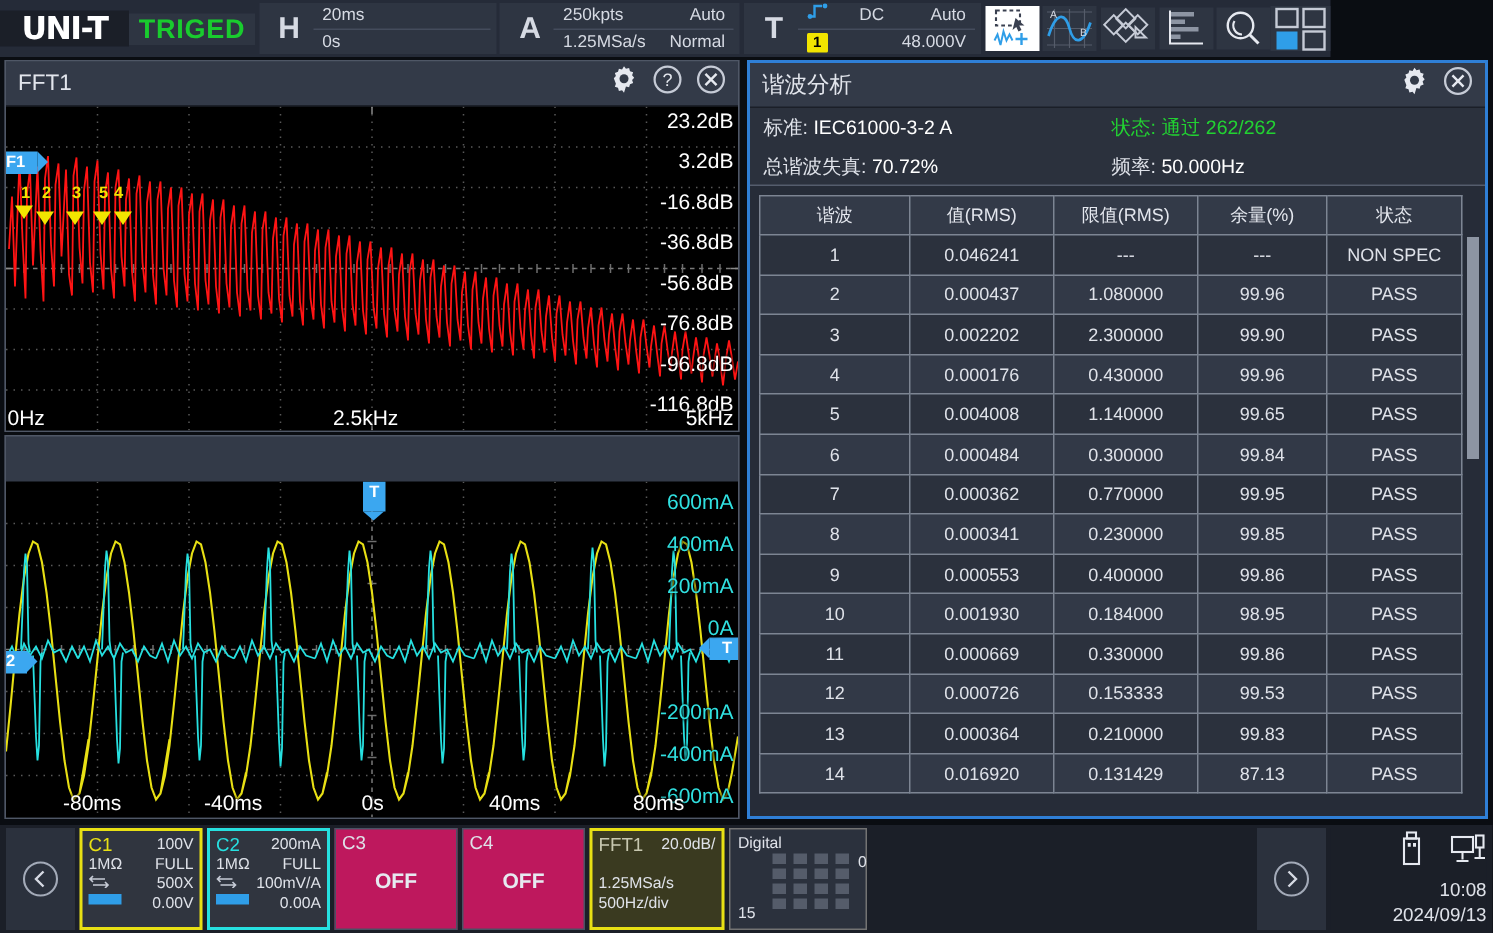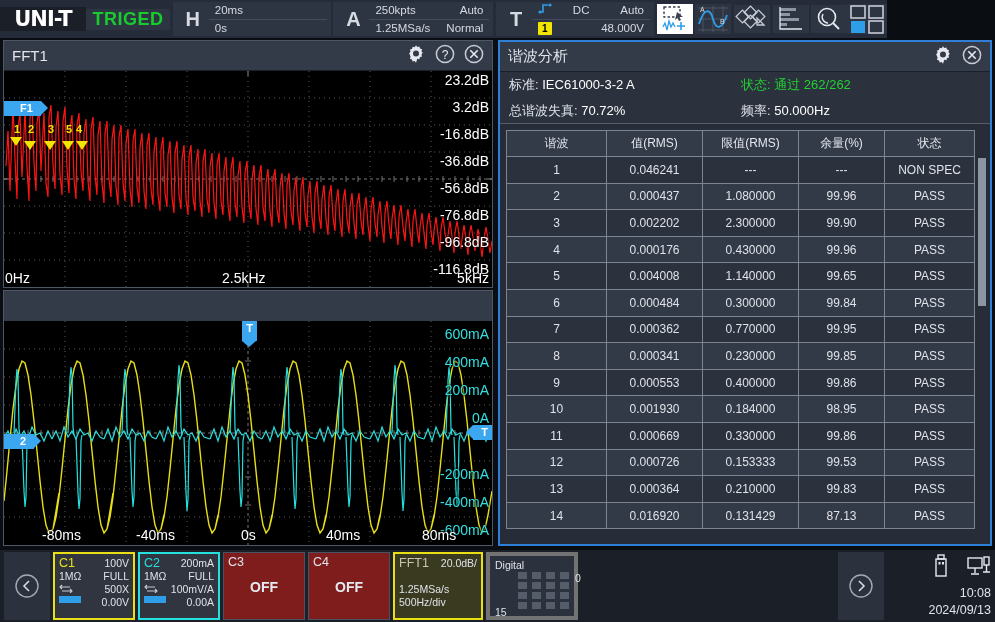--- a/index.html
+++ b/index.html
@@ -82,21 +82,21 @@
   .grid-svg { position:absolute; left:0; top:0; }
 
   .axlabel {
     position:absolute; font-size:14px; color:#ffffff; white-space:nowrap;
     text-shadow: 0 0 3px #000, 0 0 3px #000;
   }
   .axlabel.cy { color:#30e0e0; }
   .ylab { text-align:right; }
 
   .marker-tag {
-    position:absolute; height:15px; padding-left:16px; padding-right:8px;
+    position:absolute; height:15px; padding-left:0; padding-right:8px;
     background:#3ba7f0; color:#ffffff; font-size:11px; font-weight:bold;
     display:flex; align-items:center; line-height:15px;
   }
   .marker-tag:after {
     content:""; position:absolute; right:-7px; top:0;
     border-left:7px solid #3ba7f0; border-top:7.5px solid transparent;
     border-bottom:7.5px solid transparent;
   }
   .marker-tag.left:after {
     right:auto; left:-7px;
@@ -175,37 +175,37 @@
   
   #bottom {
     position:absolute; left:0; top:550px; width:995px; height:72px;
     background:#1b1f28; display:flex; align-items:center; padding:0 4px;
   }
   .navbtn {
     width:46px; height:68px; background:#2b313d; display:flex;
     align-items:center; justify-content:center; margin-right:3px;
   }
   .chbox {
-    width:82px; height:68px; margin-right:3px; background:#7f1d1d;
+    width:82px; height:68px; margin-right:3px; background:#be185d;
     border:1px solid #4a5264; padding:3px 4px; position:relative;
     font-size:10.5px; color:#dfe2e9;
   }
   .chbox.on-c1 { border:2px solid #e8e014; background:#30353f; }
   .chbox.on-c2 { border:2px solid #26e0e0; background:#30353f; }
   .chbox.on-fft { border:2px solid #e8e014; background:#3a3a20; width:90px; }
   .chrow { display:flex; justify-content:space-between; line-height:13px; }
   .chname { font-size:12.5px; }
   .chname.y { color:#e8e014; } .chname.c { color:#26e0e0; }
   .offbox { text-align:center; }
   .offlbl { font-size:14px; font-weight:bold; color:#e6e9f0; margin-top:10px; }
   .cplicon { display:inline-block; width:14px; height:9px; }
   .bwbar { display:inline-block; width:22px; height:7px; background:#2f9ee8; }
   .digbox {
     width:92px; height:68px; margin-right:3px; background:#2b313d;
-    border:4px solid #737373; padding:3px 5px; font-size:10.5px; color:#dfe2e9;
+    border:1px solid #737373; padding:3px 5px; font-size:10.5px; color:#dfe2e9;
     position:relative;
   }
   .dgrid { position:absolute; left:28px; top:16px; display:grid;
     grid-template-columns:repeat(4, 11px); gap:3px; }
   .dcell { width:9px; height:7px; background:#555c6a; }
   .bspacer { flex:1; }
   .statbox {
     width:104px; height:68px; background:#1b1f28;
     display:flex; flex-direction:column; align-items:flex-end; justify-content:center;
     font-size:12.5px; color:#dfe2e9; line-height:17px;

